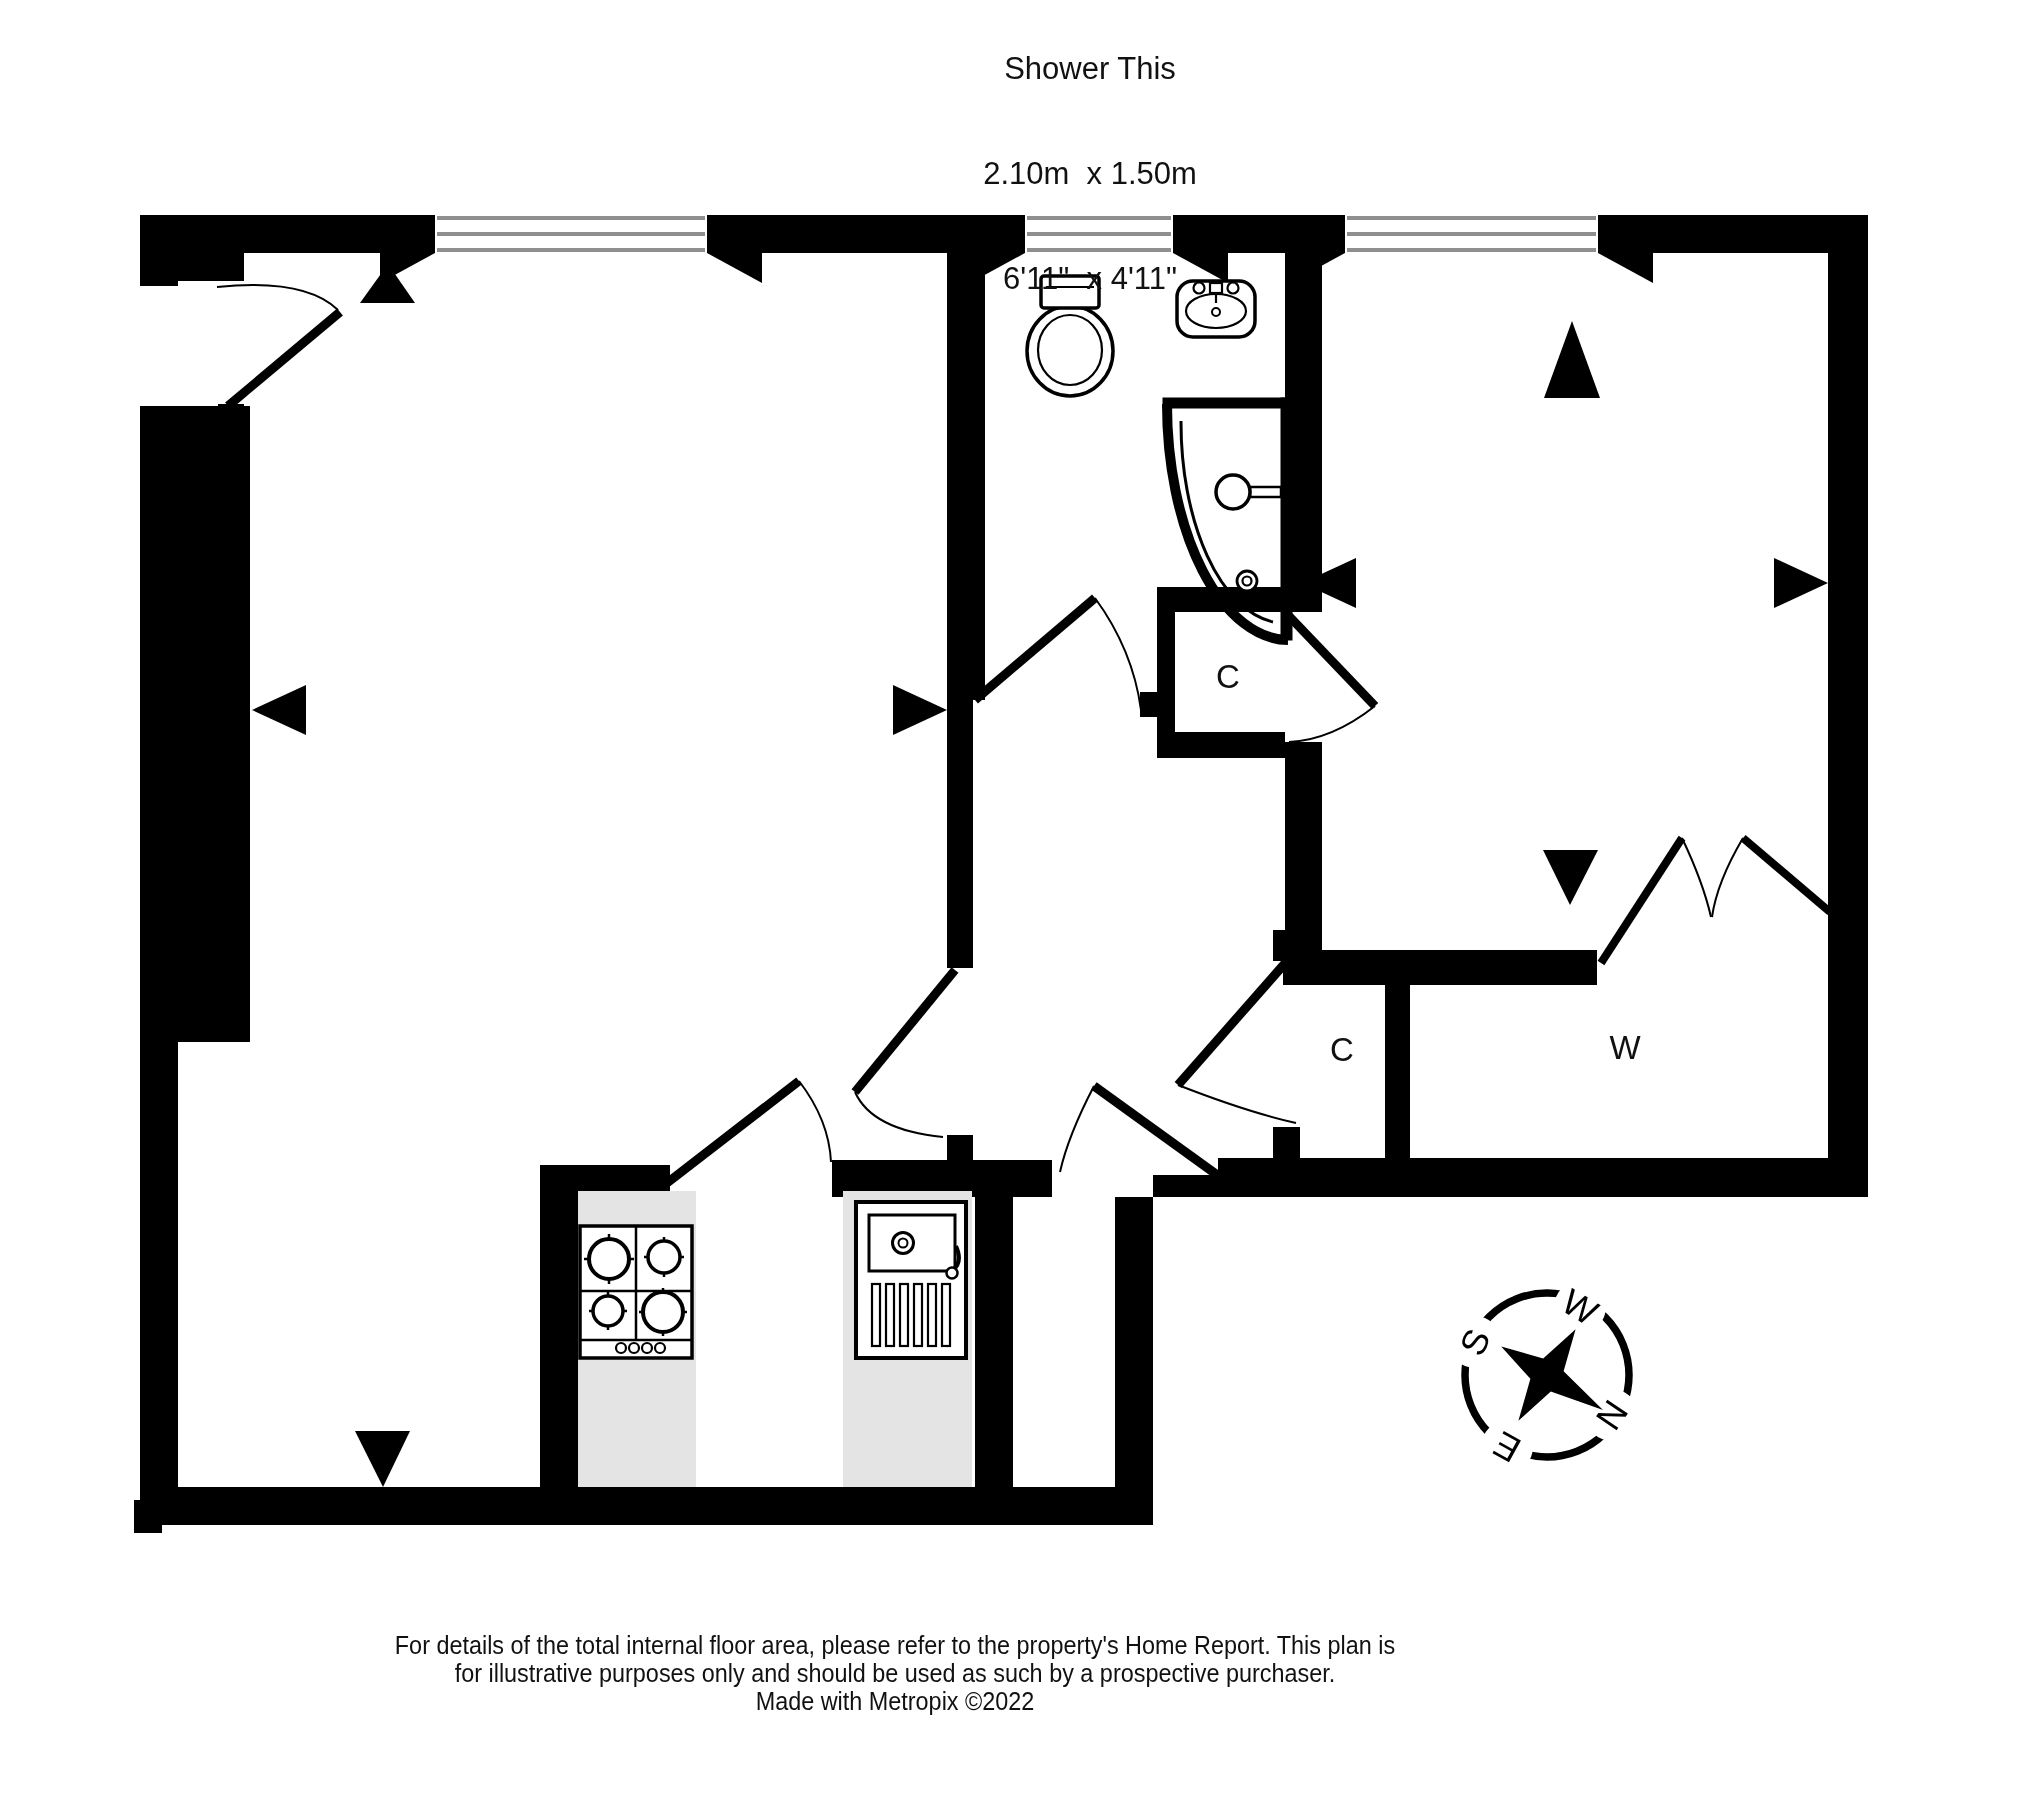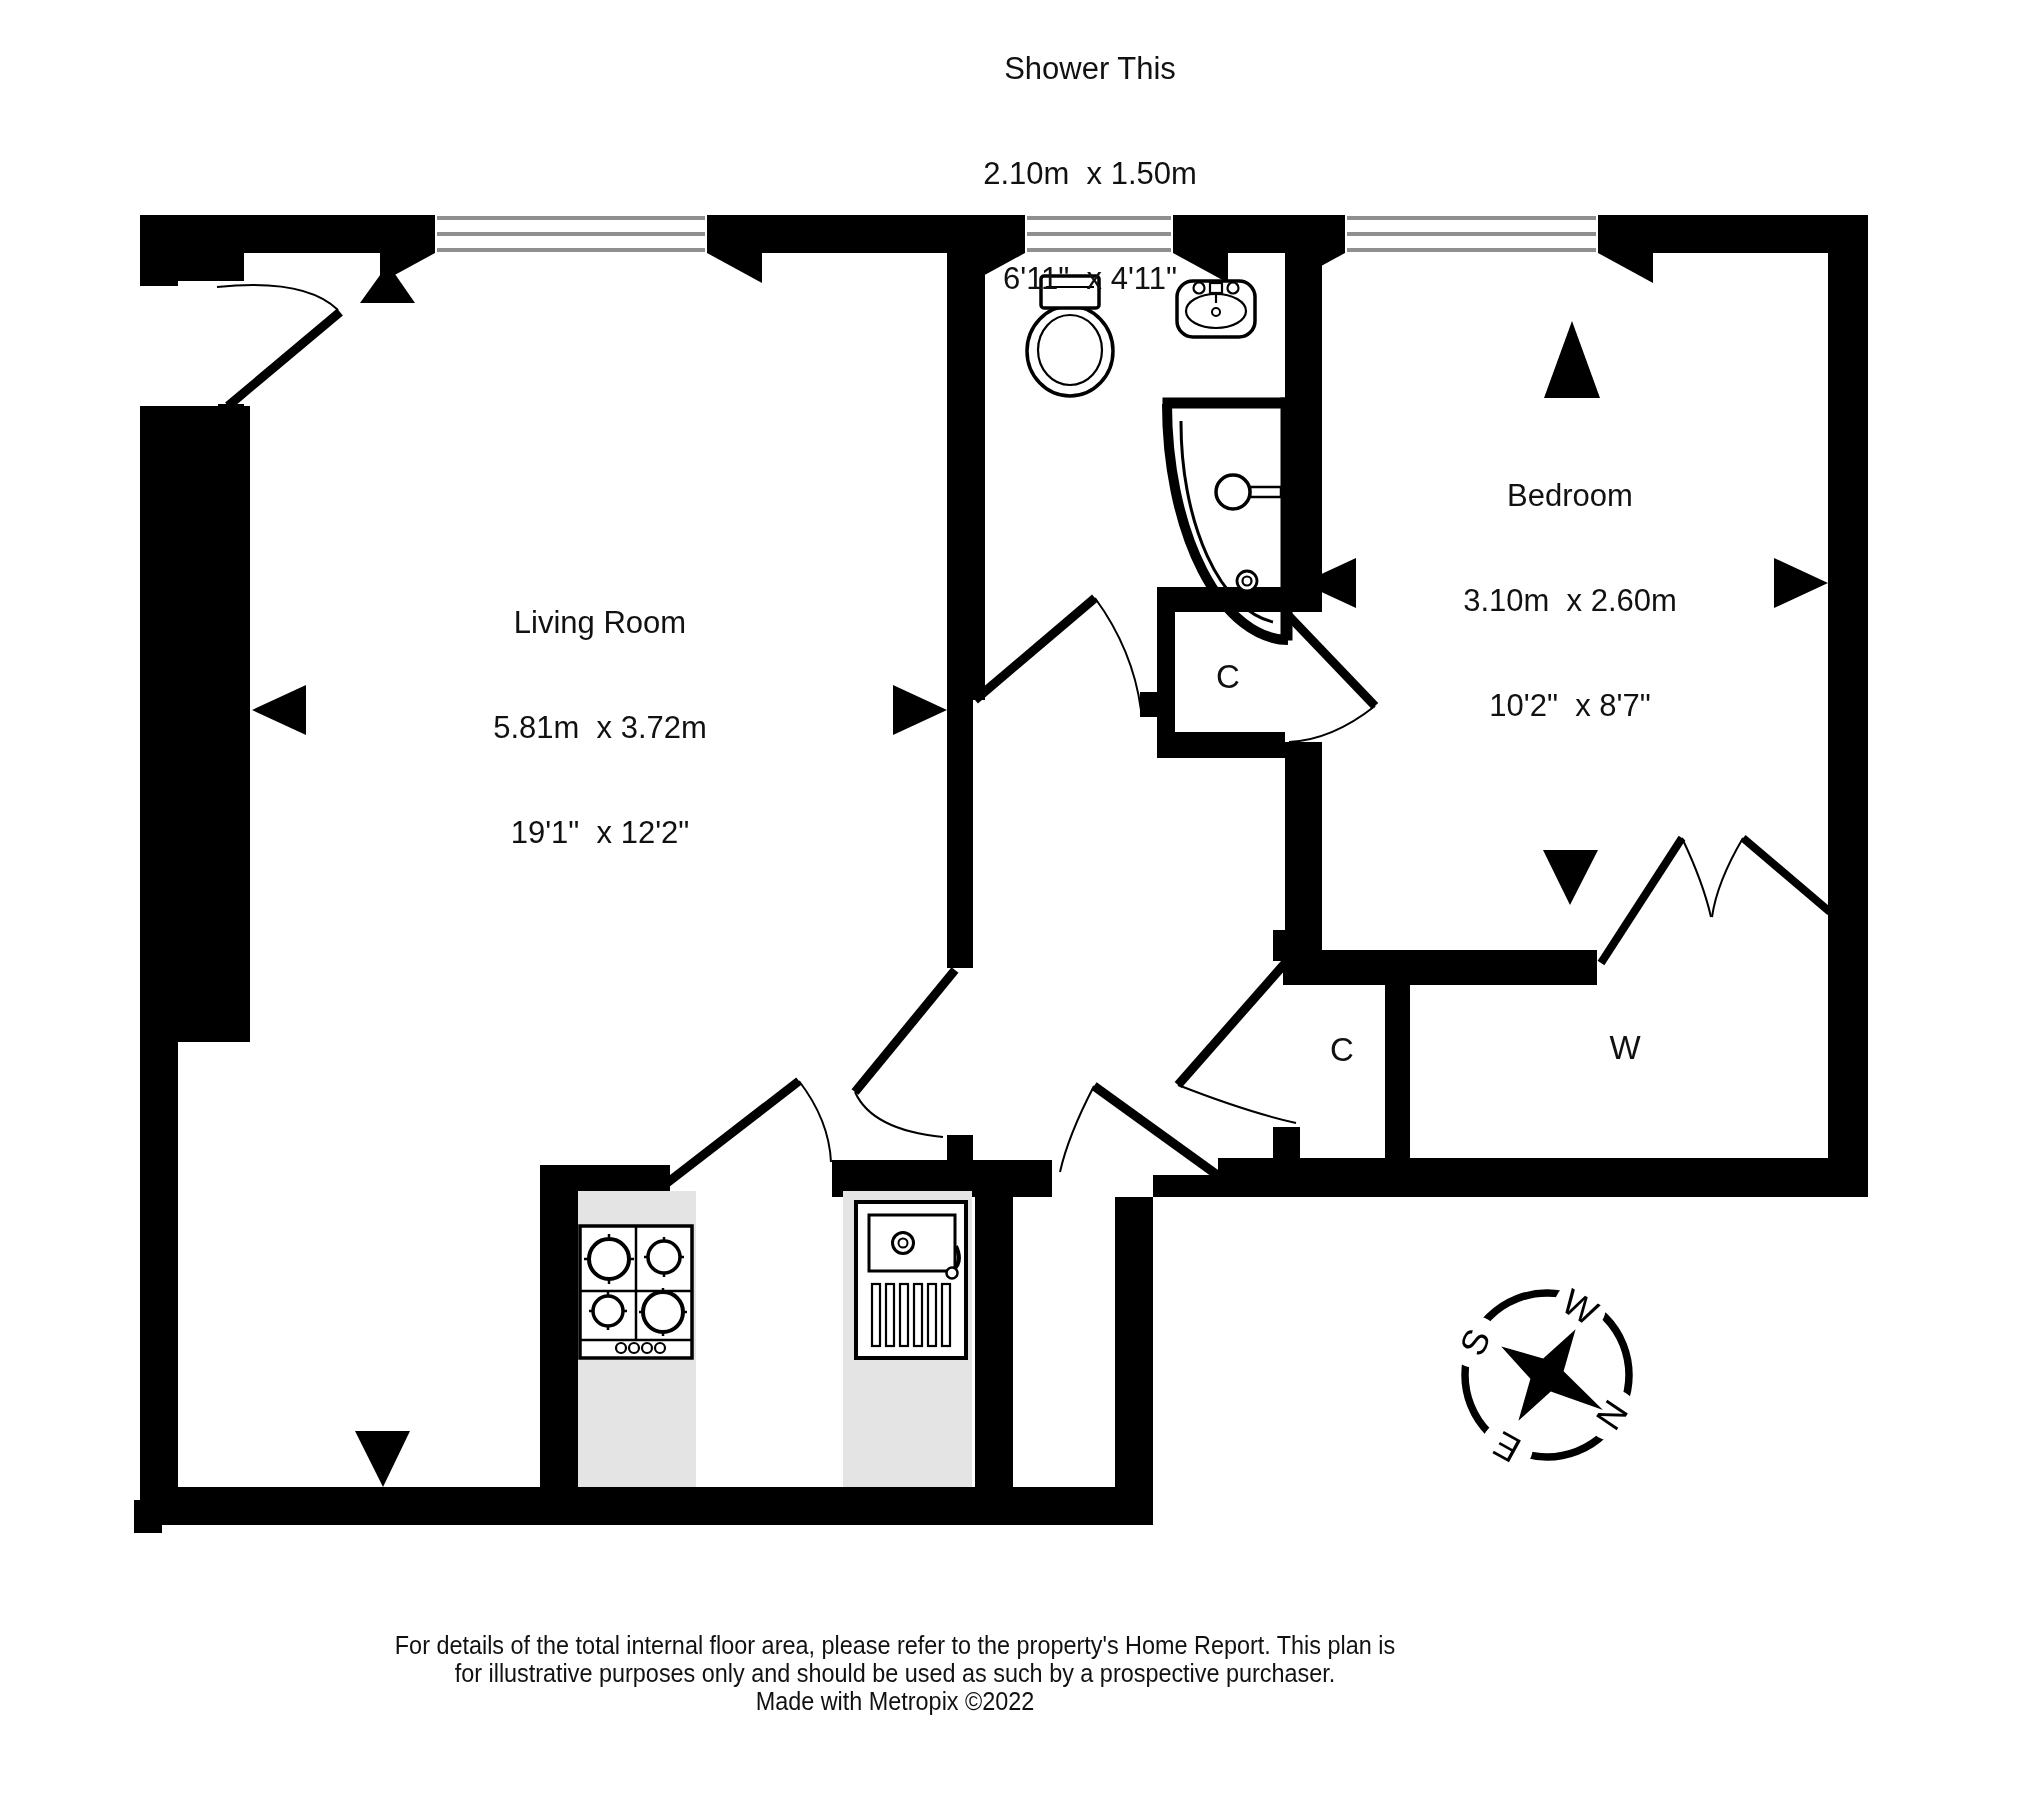--- a/index.html
+++ b/index.html
@@ -217,31 +217,21 @@
     </g>
   </g>
 </svg>
 
 <div class="room-label" style="left:1090px;top:156px">
   <div>Shower This</div>
   <div>2.10m  x 1.50m</div>
   <div>6'11"  x 4'11"</div>
 </div>
 
-<div class="room-label" style="left:600px;top:710px">
-  <div>Living Room</div>
-  <div>5.81m  x 3.72m</div>
-  <div>19'1"  x 12'2"</div>
-</div>
-
-<div class="room-label" style="left:1570px;top:583px">
-  <div>Bedroom</div>
-  <div>3.10m  x 2.60m</div>
-  <div>10'2"  x 8'7"</div>
-</div>
+
 
 
 <div class="closet-label" style="left:1228px;top:677px">C</div>
 <div class="closet-label" style="left:1342px;top:1050px">C</div>
 <div class="closet-label" style="left:1625px;top:1048px">W</div>
 
 <div class="footer">
   <div>For details of the total internal floor area, please refer to the property's Home Report. This plan is</div>
   <div>for illustrative purposes only and should be used as such by a prospective purchaser.</div>
   <div>Made with Metropix ©2022</div>

